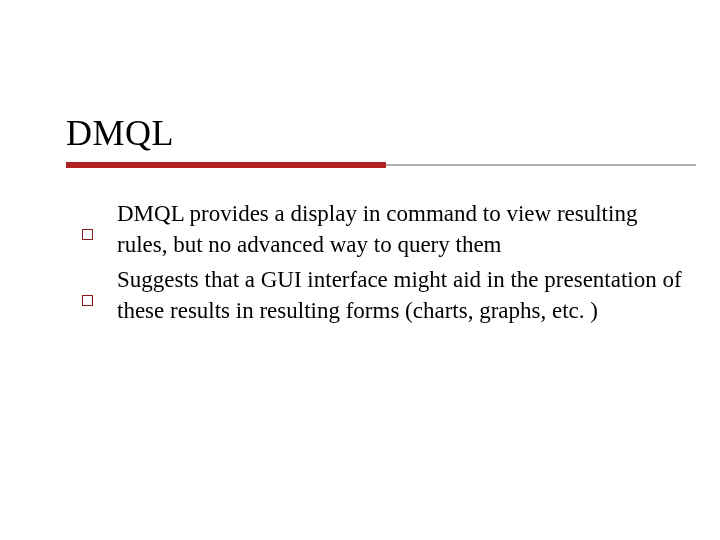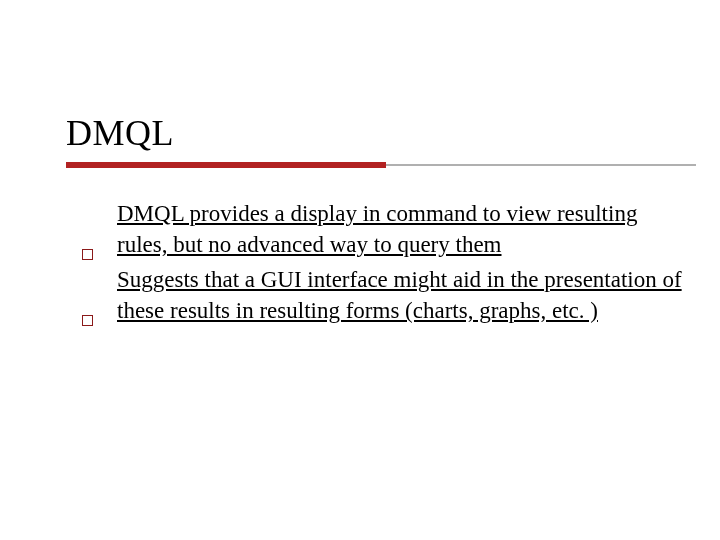--- a/index.html
+++ b/index.html
@@ -48,23 +48,22 @@
       height: 2px;
       width: 310px;
       background: #b0b0b0;
     }
     .bullet-list {
       list-style: none;
       padding-left: 16px;
     }
     .bullet-item {
       display: flex;
-      align-items: flex-end;
+      align-items: center;
       margin-bottom: 4px;
-      text-decoration: underline;
     }
     .bullet-marker {
       flex-shrink: 0;
       width: 11px;
       height: 11px;
       border: 1.5px solid #8b1a1a;
       background: transparent;
       margin-top: 10px;
       margin-right: 24px;
     }

